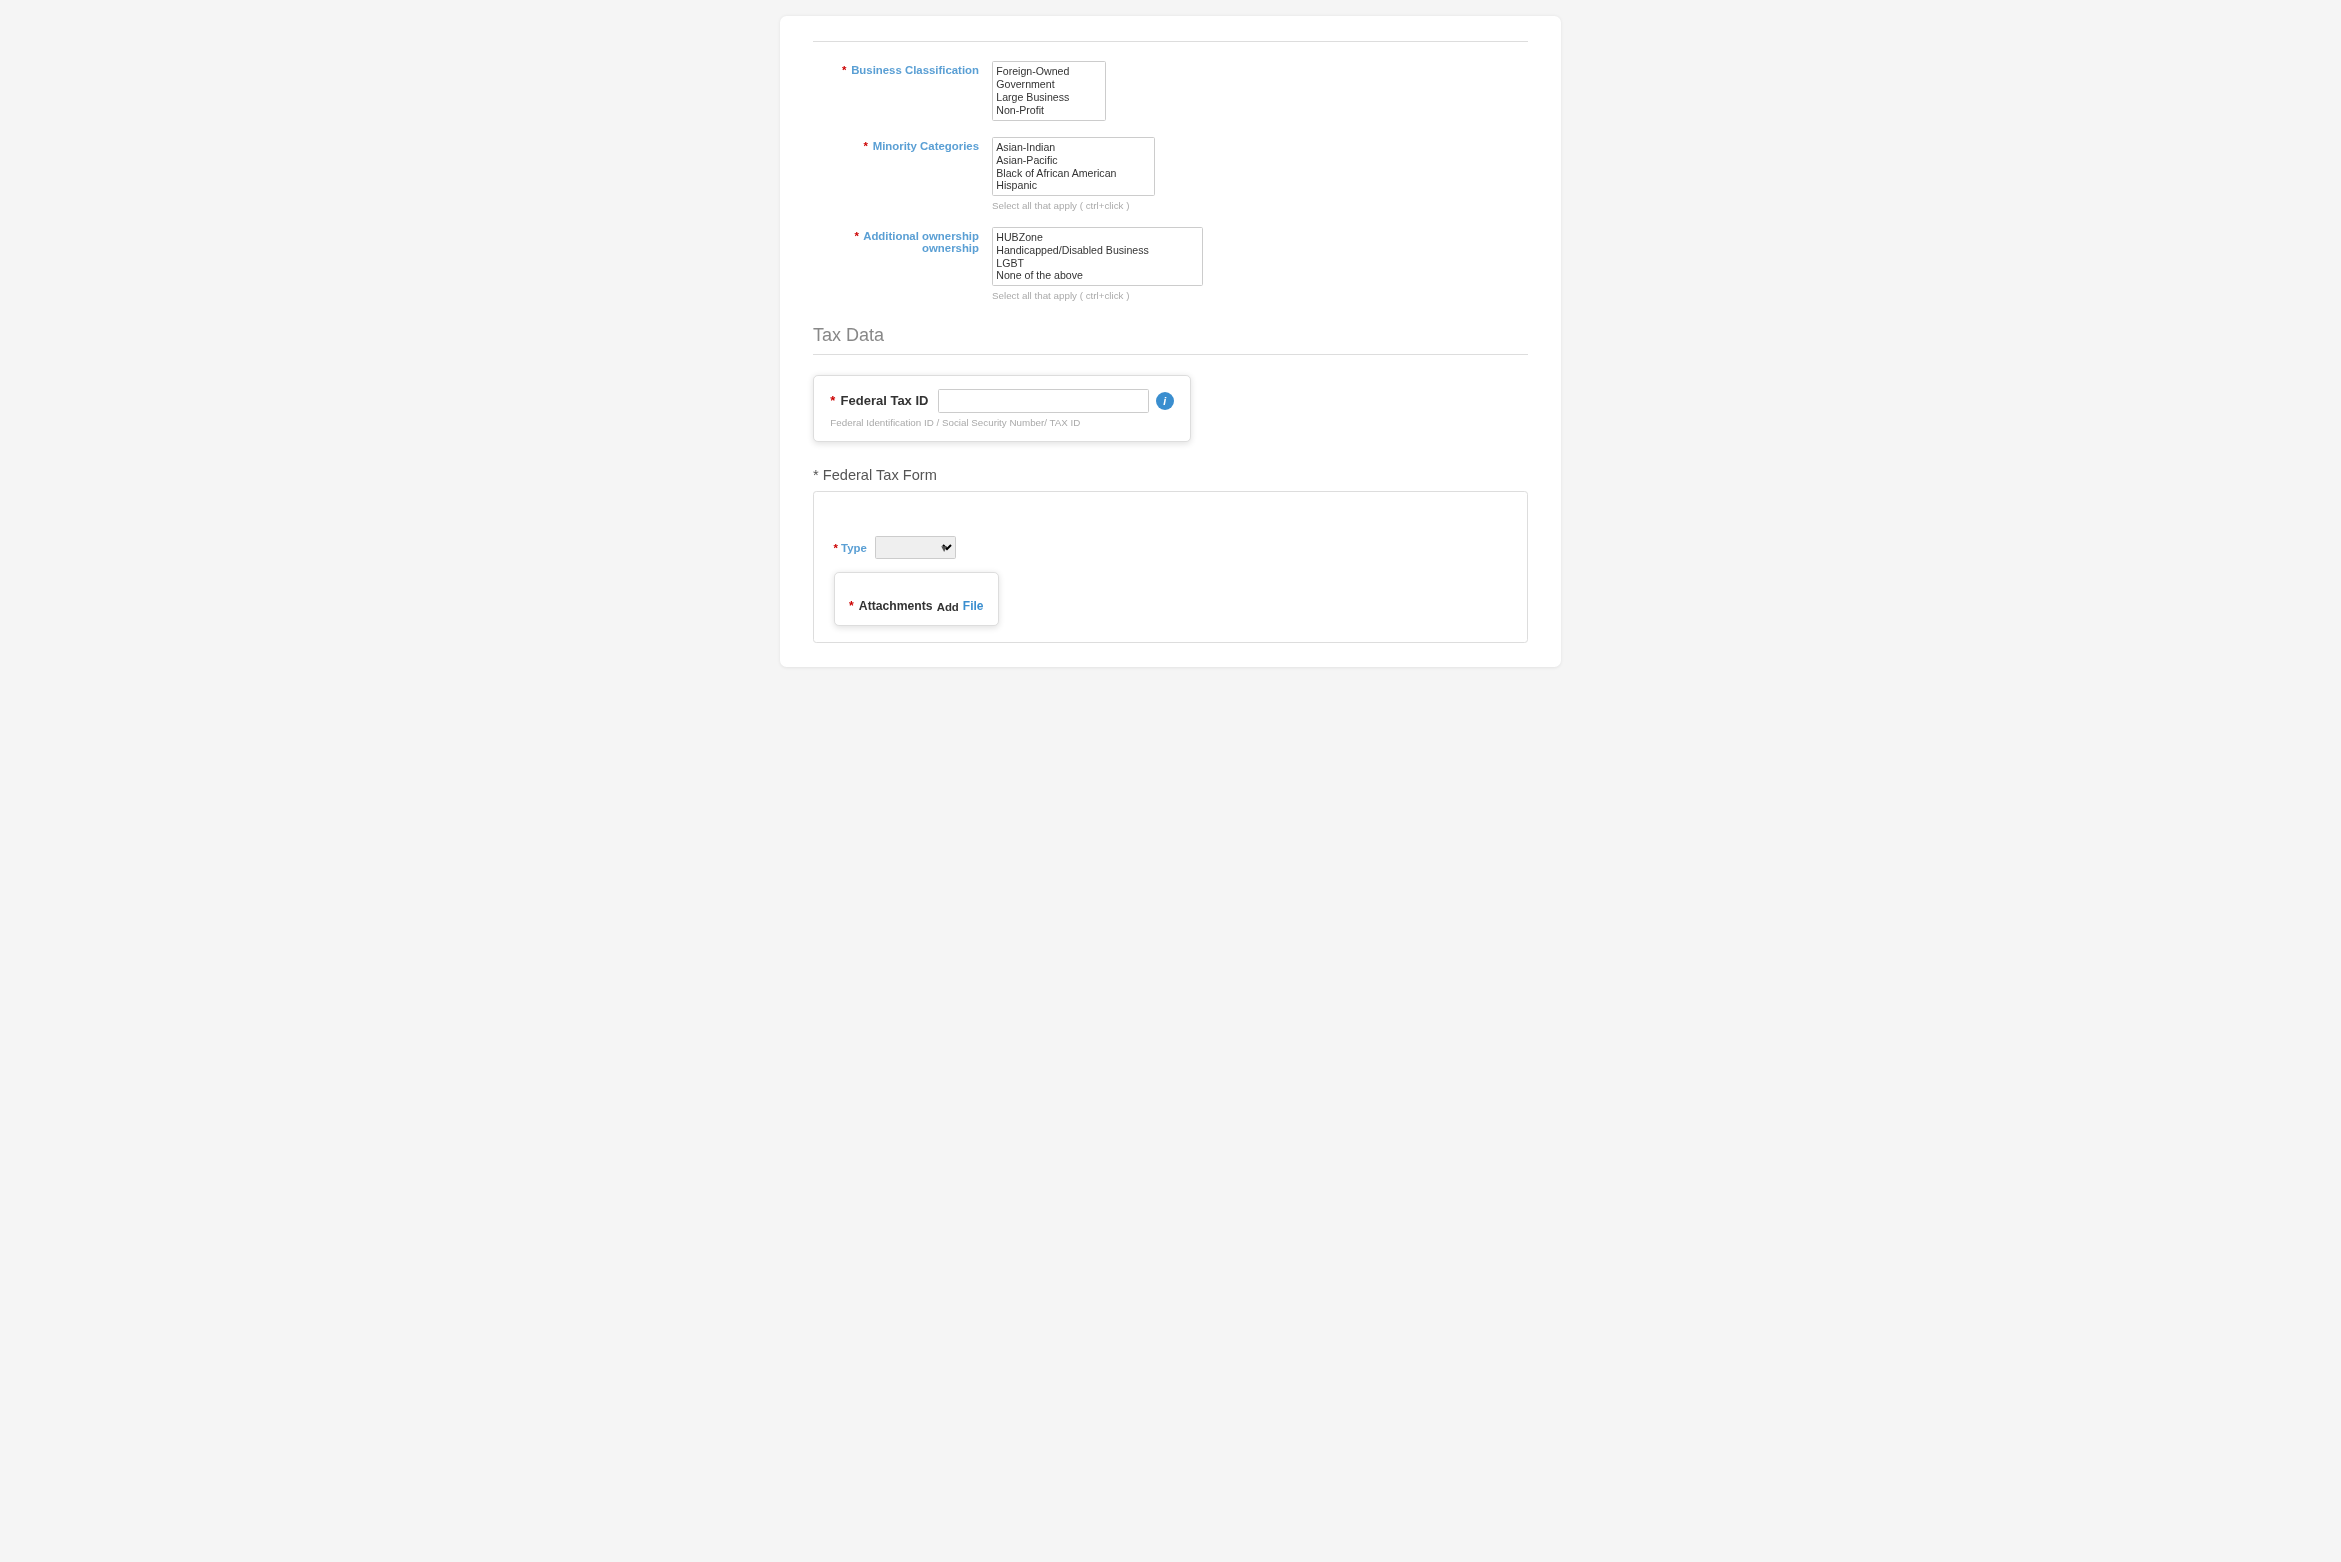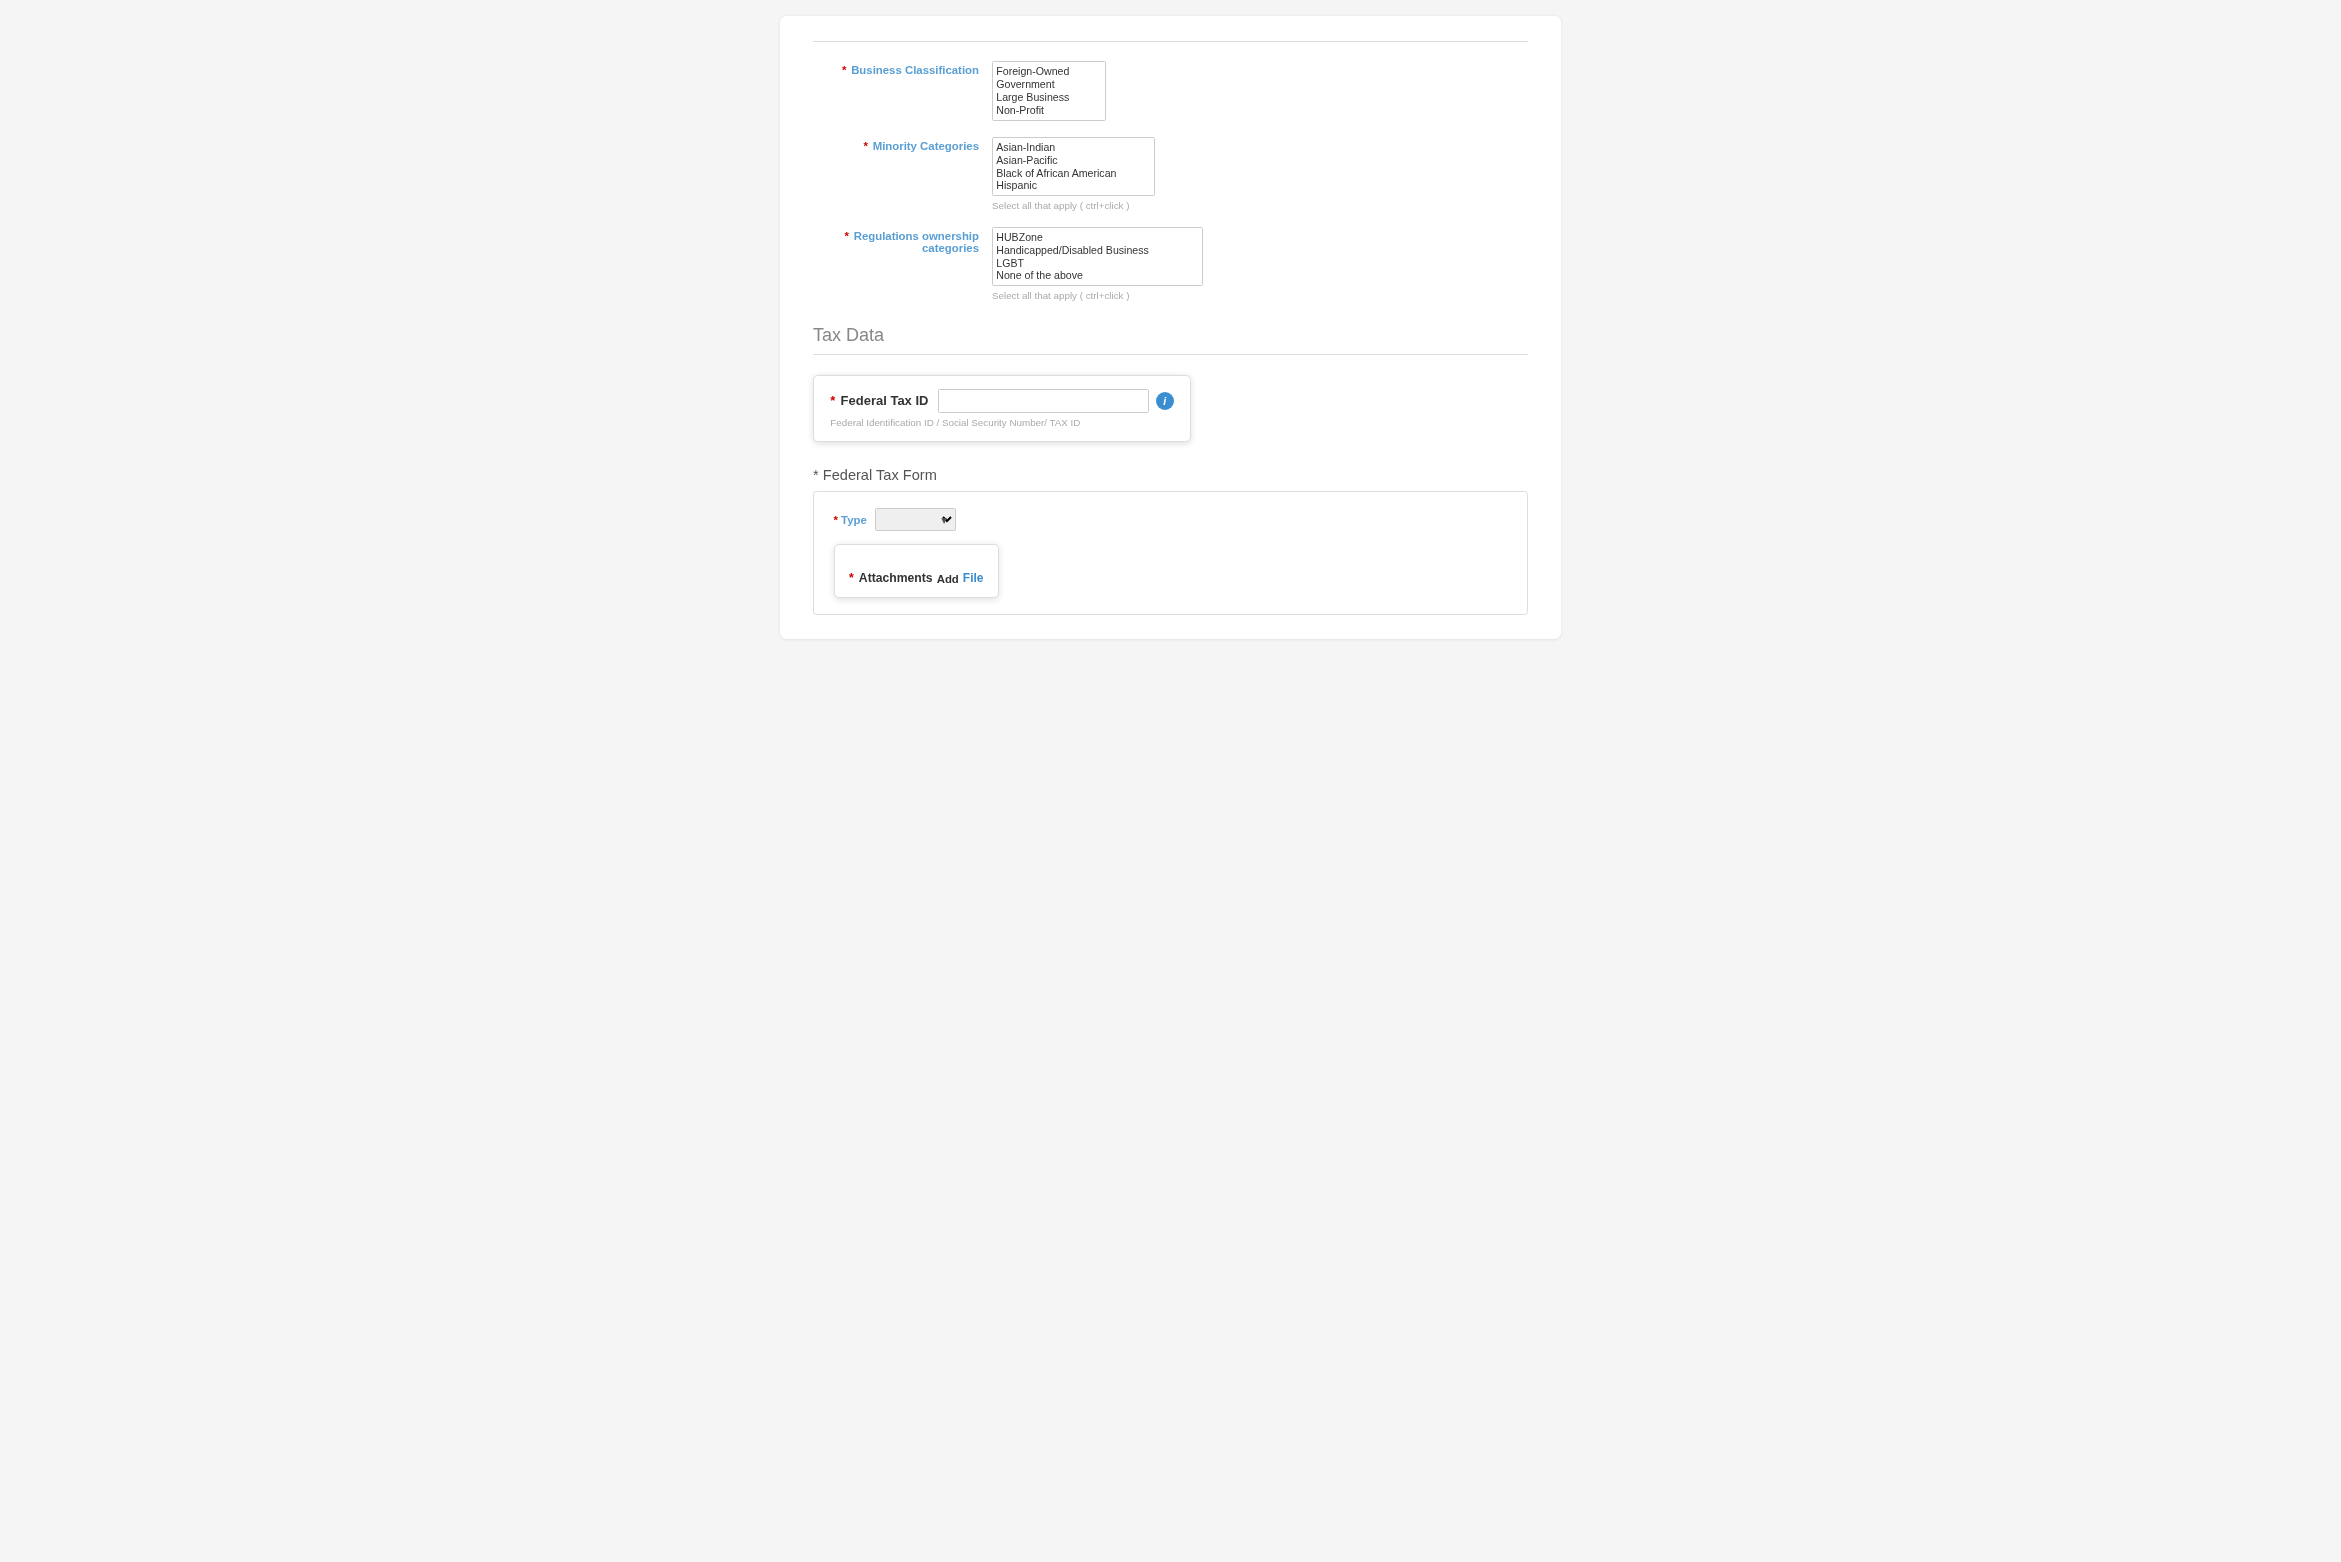--- a/index.html
+++ b/index.html
@@ -166,20 +166,21 @@
       border: 0.8px solid #ddd;
       border-radius: 3.3px;
       padding: 16.3px 19.5px;
       background: #fff;
     }
 
     .type-row {
       display: flex;
       align-items: center;
       margin-bottom: 13px;
+      margin-top: 28px;
     }
 
     .type-label {
       font-size: 11.4px;
       font-weight: bold;
       color: #5a9fd4;
       margin-right: 8.1px;
     }
 
     .type-label .required-star {
@@ -271,21 +272,21 @@
           <option>Black of African American</option>
           <option>Hispanic</option>
         </select>
         <p class="select-hint">Select all that apply ( ctrl+click )</p>
       </div>
     </div>
 
     <div class="form-row">
       <div class="form-label">
         <span class="required-star">*</span>
-        <span>Regulations ownership categories</span>
+        <span>Additional ownership ownership</span>
       </div>
       <div class="form-field">
         <select multiple="" size="4" style="width:211px;">
           <option>HUBZone</option>
           <option>Handicapped/Disabled Business</option>
           <option>LGBT</option>
           <option>None of the above</option>
         </select>
         <p class="select-hint">Select all that apply ( ctrl+click )</p>
       </div>

